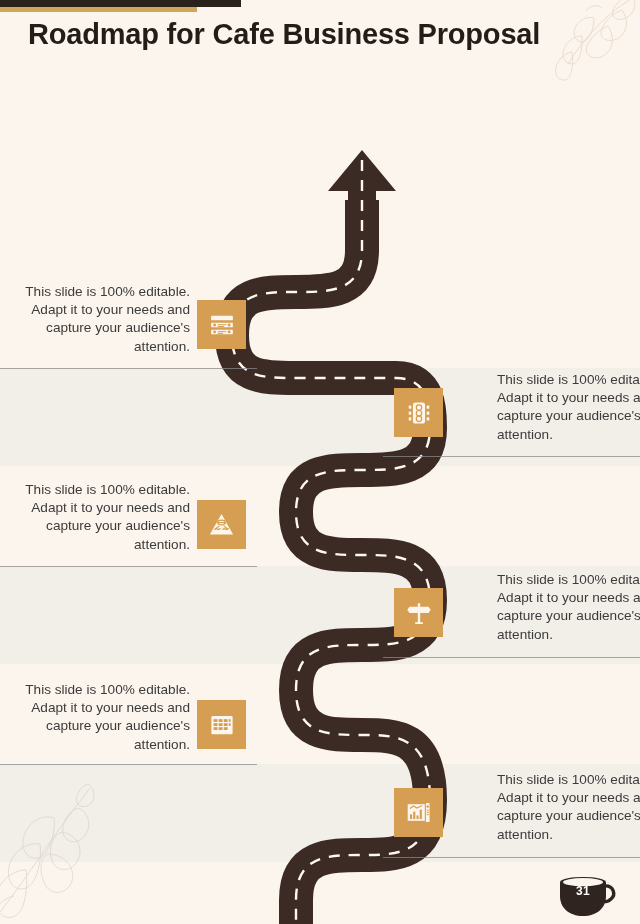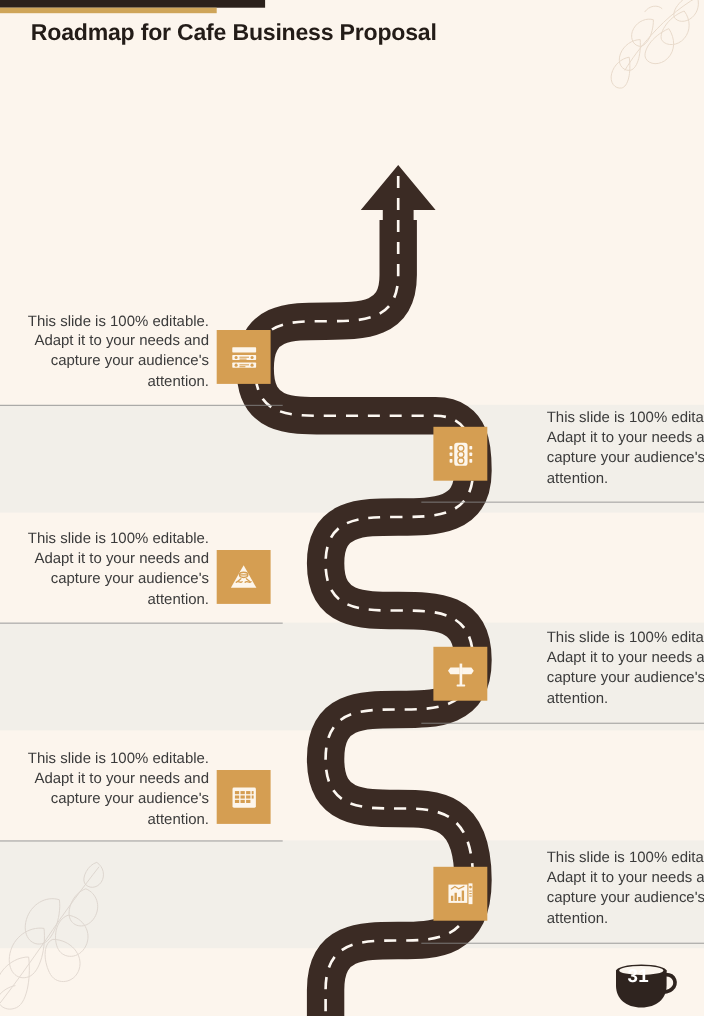--- a/index.html
+++ b/index.html
@@ -23,21 +23,21 @@
     width:241px;height:7px;
     background:#2b211c;
   }
   .bar-gold{
     position:absolute;left:0;top:7px;
     width:197px;height:5px;
     background:#cfa559;
   }
   .title{
     position:absolute;left:28px;top:18px;
-    font-size:21px;font-weight:bold;
+    font-size:29px;font-weight:bold;
     letter-spacing:-0.2px;
     color:#231c18;
     white-space:nowrap;
   }
 
   
   .leaf-tr{position:absolute;right:-6px;top:-10px;width:110px;height:95px;opacity:.55;}
   .leaf-bl{position:absolute;left:-8px;bottom:-4px;width:120px;height:150px;opacity:.5;}
 
   
@@ -67,21 +67,21 @@
     line-height:18.2px;
     color:#3b3b3b;
   }
   .text-block.right-col{text-align:left;}
   .text-block.left-col{text-align:right;}
 
   
   .cup{position:absolute;right:22px;bottom:6px;width:64px;height:52px;}
   .pagenum{
     position:absolute;right:50px;bottom:26px;
-    color:#ffffff;font-size:17px;font-weight:bold;
+    color:#ffffff;font-size:12px;font-weight:bold;
     letter-spacing:.3px;
   }
 </style>
 </head>
 <body>
 
 <div class="slide">
 
   <div class="band alt" style="top:368px;height:98px;"></div>
   <div class="band alt" style="top:566px;height:98px;"></div>

